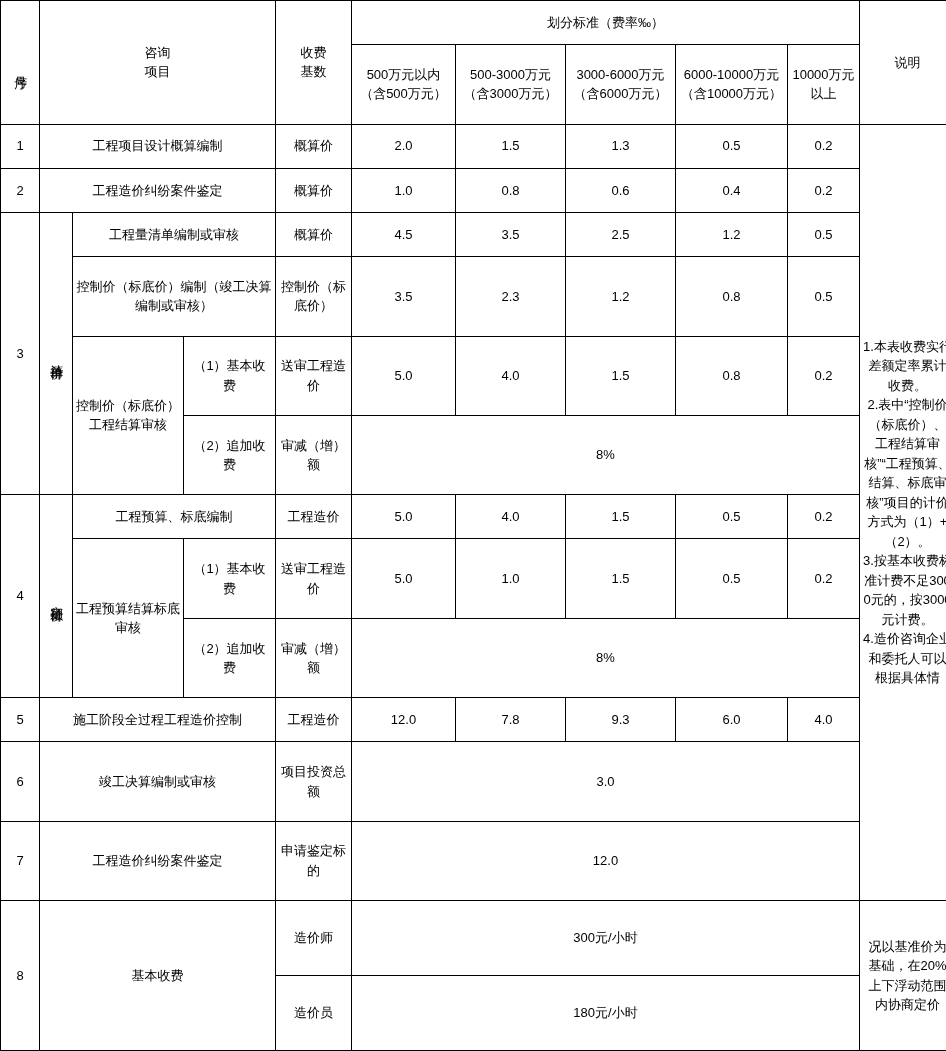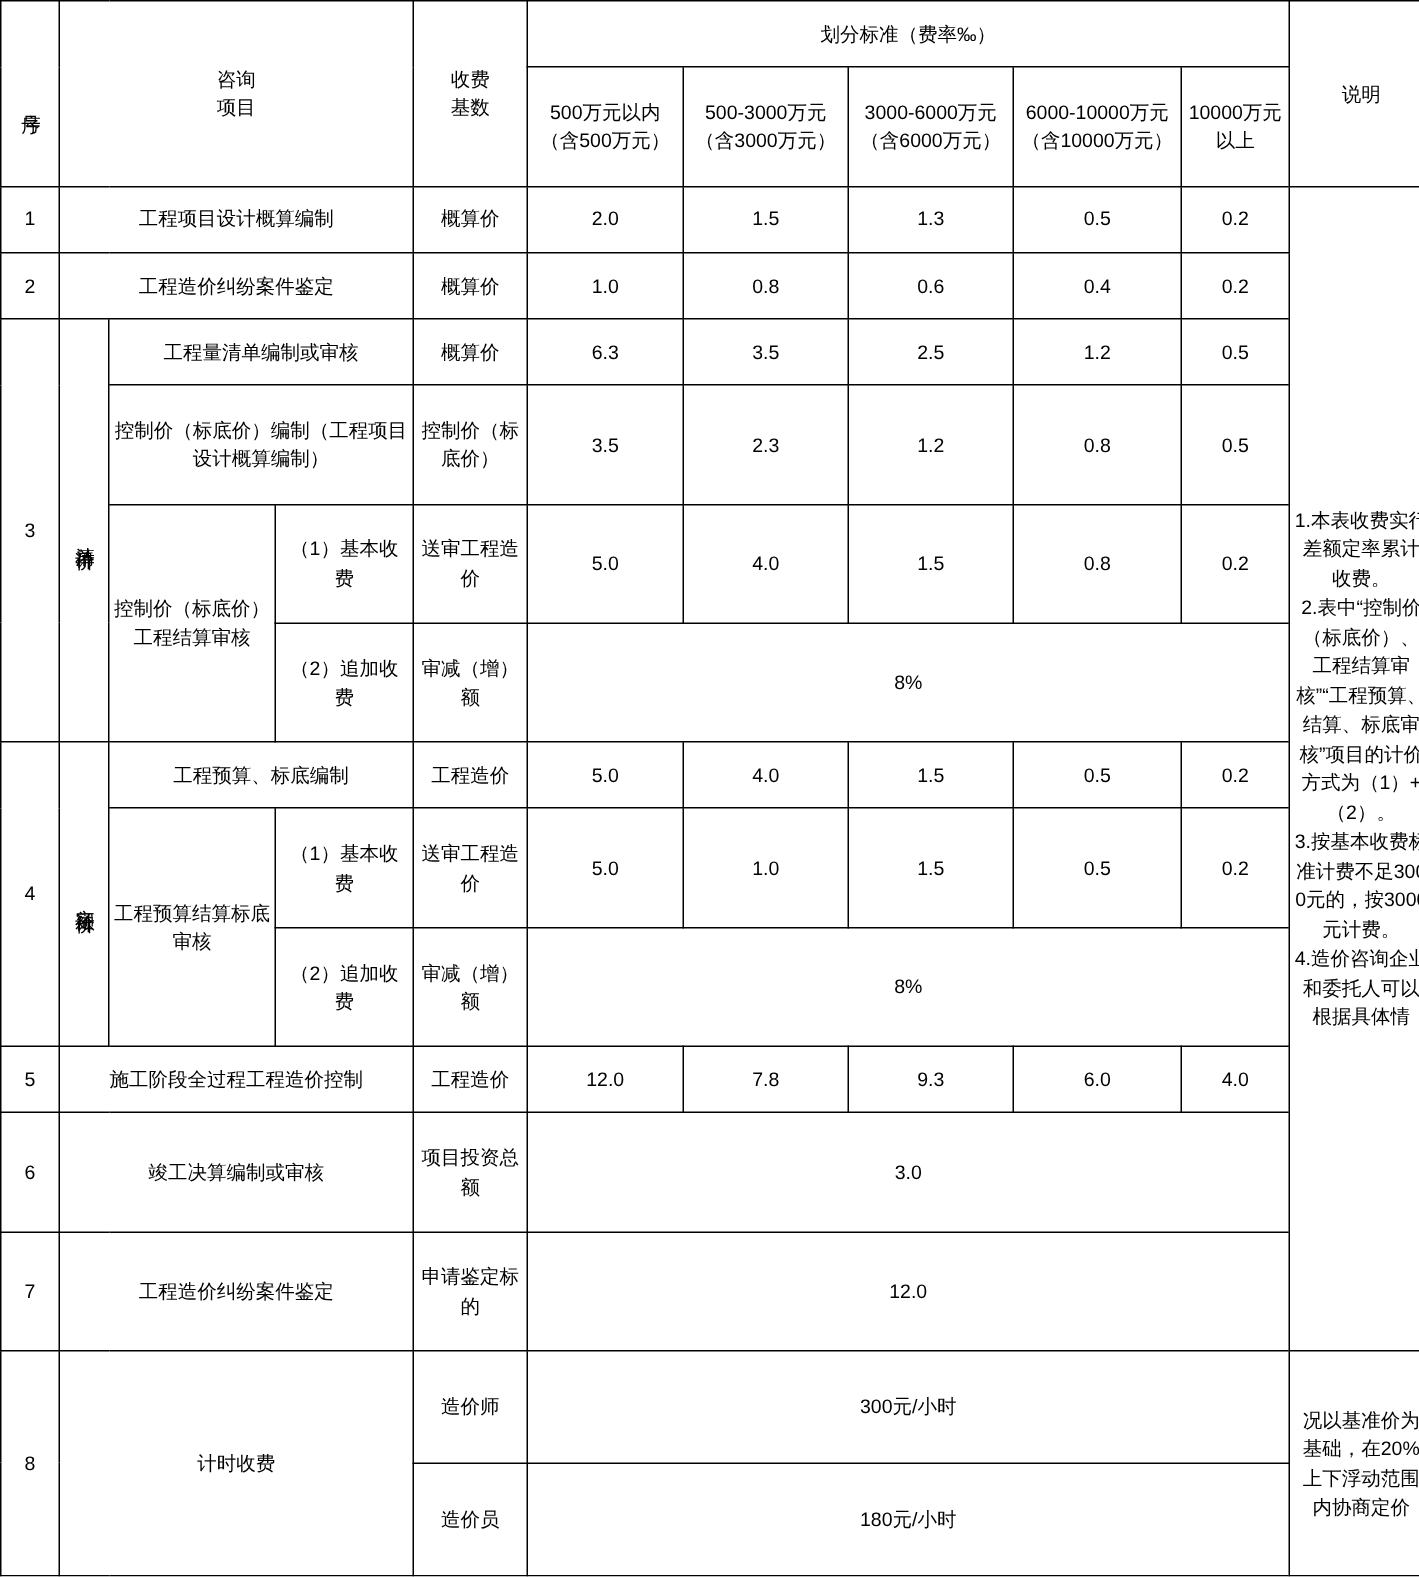--- a/index.html
+++ b/index.html
@@ -148,29 +148,29 @@
         <td>0.2</td>
       </tr>
 
       <tr>
         <td rowspan="4">3</td>
         <td rowspan="4">
           <span class="vert">清单计价</span>
         </td>
         <td colspan="2">工程量清单编制或审核</td>
         <td>概算价</td>
-        <td>6.3</td>
+        <td>4.5</td>
         <td>3.5</td>
         <td>2.5</td>
         <td>1.2</td>
         <td>0.5</td>
       </tr>
 
       <tr>
-        <td colspan="2">控制价（标底价）编制（工程项目设计概算编制）</td>
+        <td colspan="2">控制价（标底价）编制（竣工决算编制或审核）</td>
         <td>控制价（标底价）</td>
         <td>3.5</td>
         <td>2.3</td>
         <td>1.2</td>
         <td>0.8</td>
         <td>0.5</td>
       </tr>
 
       <tr>
         <td rowspan="2">控制价（标底价）工程结算审核</td>
@@ -240,21 +240,21 @@
 
       <tr>
         <td>7</td>
         <td colspan="3">工程造价纠纷案件鉴定</td>
         <td>申请鉴定标的</td>
         <td colspan="5">12.0</td>
       </tr>
 
       <tr>
         <td rowspan="2">8</td>
-        <td rowspan="2" colspan="3">计时收费</td>
+        <td rowspan="2" colspan="3">基本收费</td>
         <td>造价师</td>
         <td colspan="5">300元/小时</td>
         <td class="note-bottom" rowspan="2">况以基准价为基础，在20%上下浮动范围内协商定价</td>
       </tr>
 
       <tr>
         <td>造价员</td>
         <td colspan="5">180元/小时</td>
       </tr>
     </tbody>

